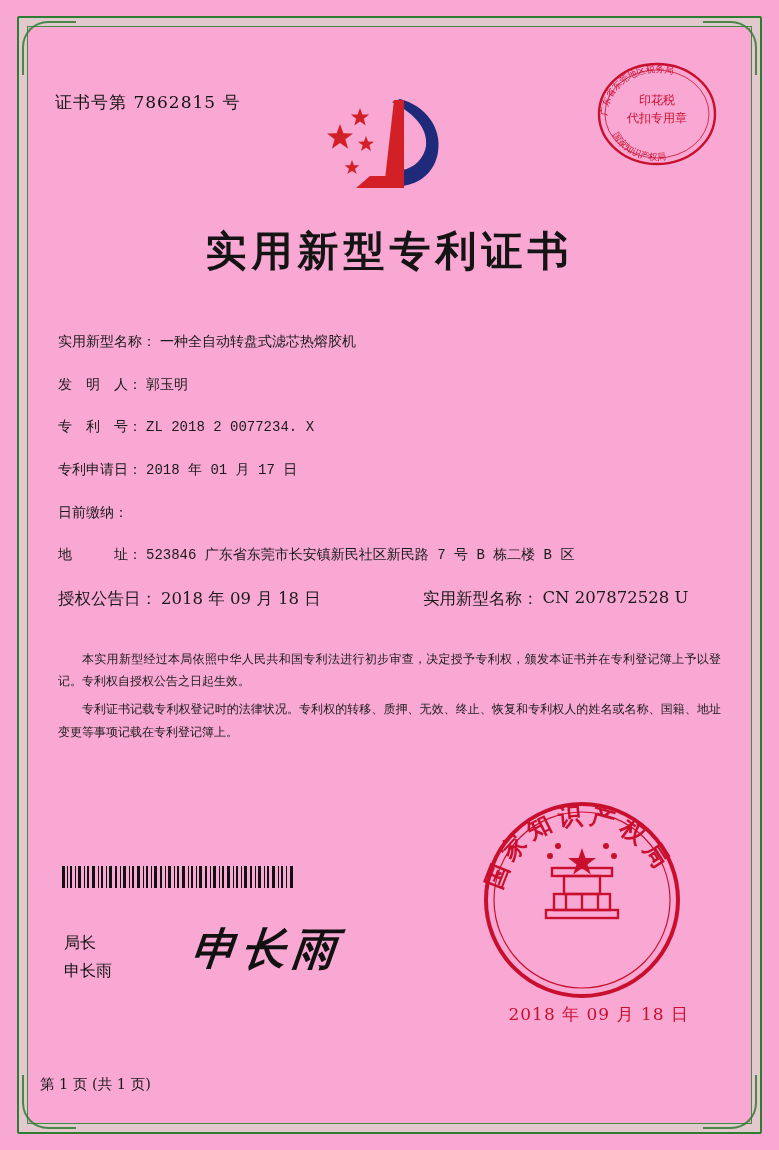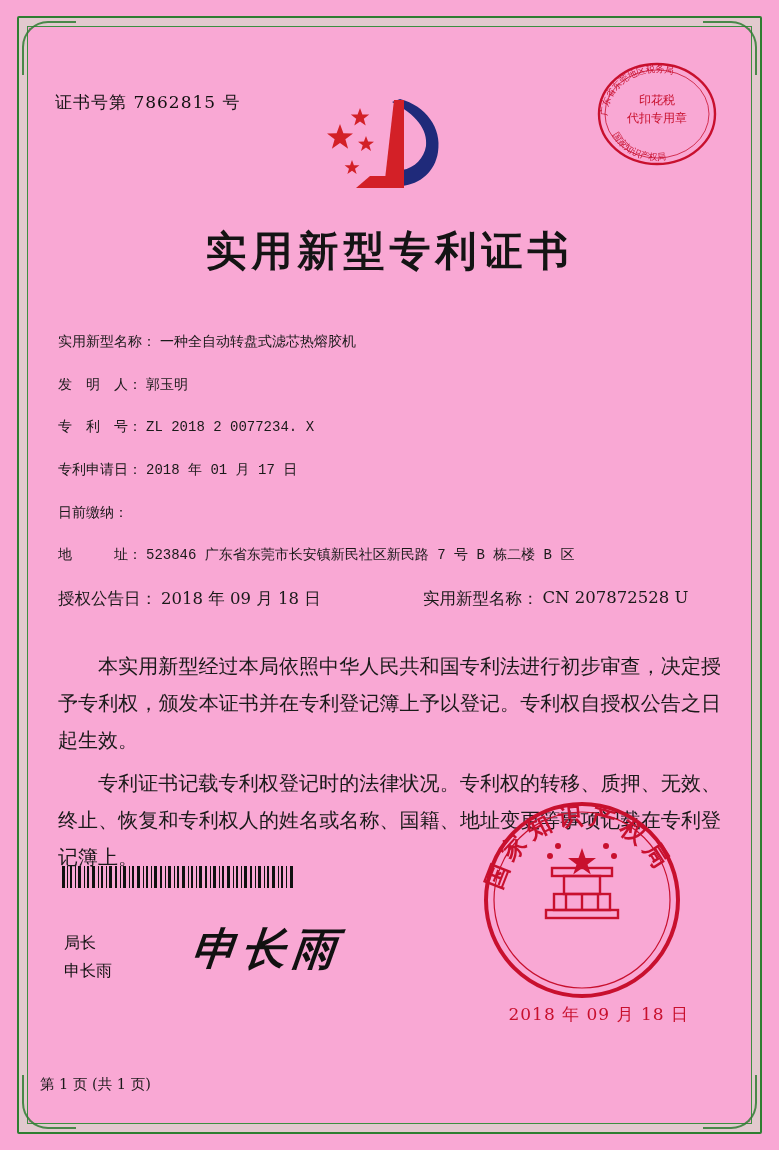--- a/index.html
+++ b/index.html
@@ -114,21 +114,21 @@
     color: #1a1a1a;
     margin-bottom: 10px;
   }
   .two-col .left { flex: 0 0 365px; display: flex; }
   .two-col .right { flex: 1 1 auto; display: flex; }
 
   
   .paragraphs {
     position: absolute;
     left: 18px; right: 18px; top: 612px;
-    font-size: 20px;
+    font-size: 12px;
     line-height: 1.85;
     color: #1a1a1a;
     font-family: Liberation Sans, sans-serif;
     text-align: justify;
   }
   .paragraphs p { margin: 0 0 6px 0; text-indent: 2em; }
 
   
   .barcode {
     position: absolute;

